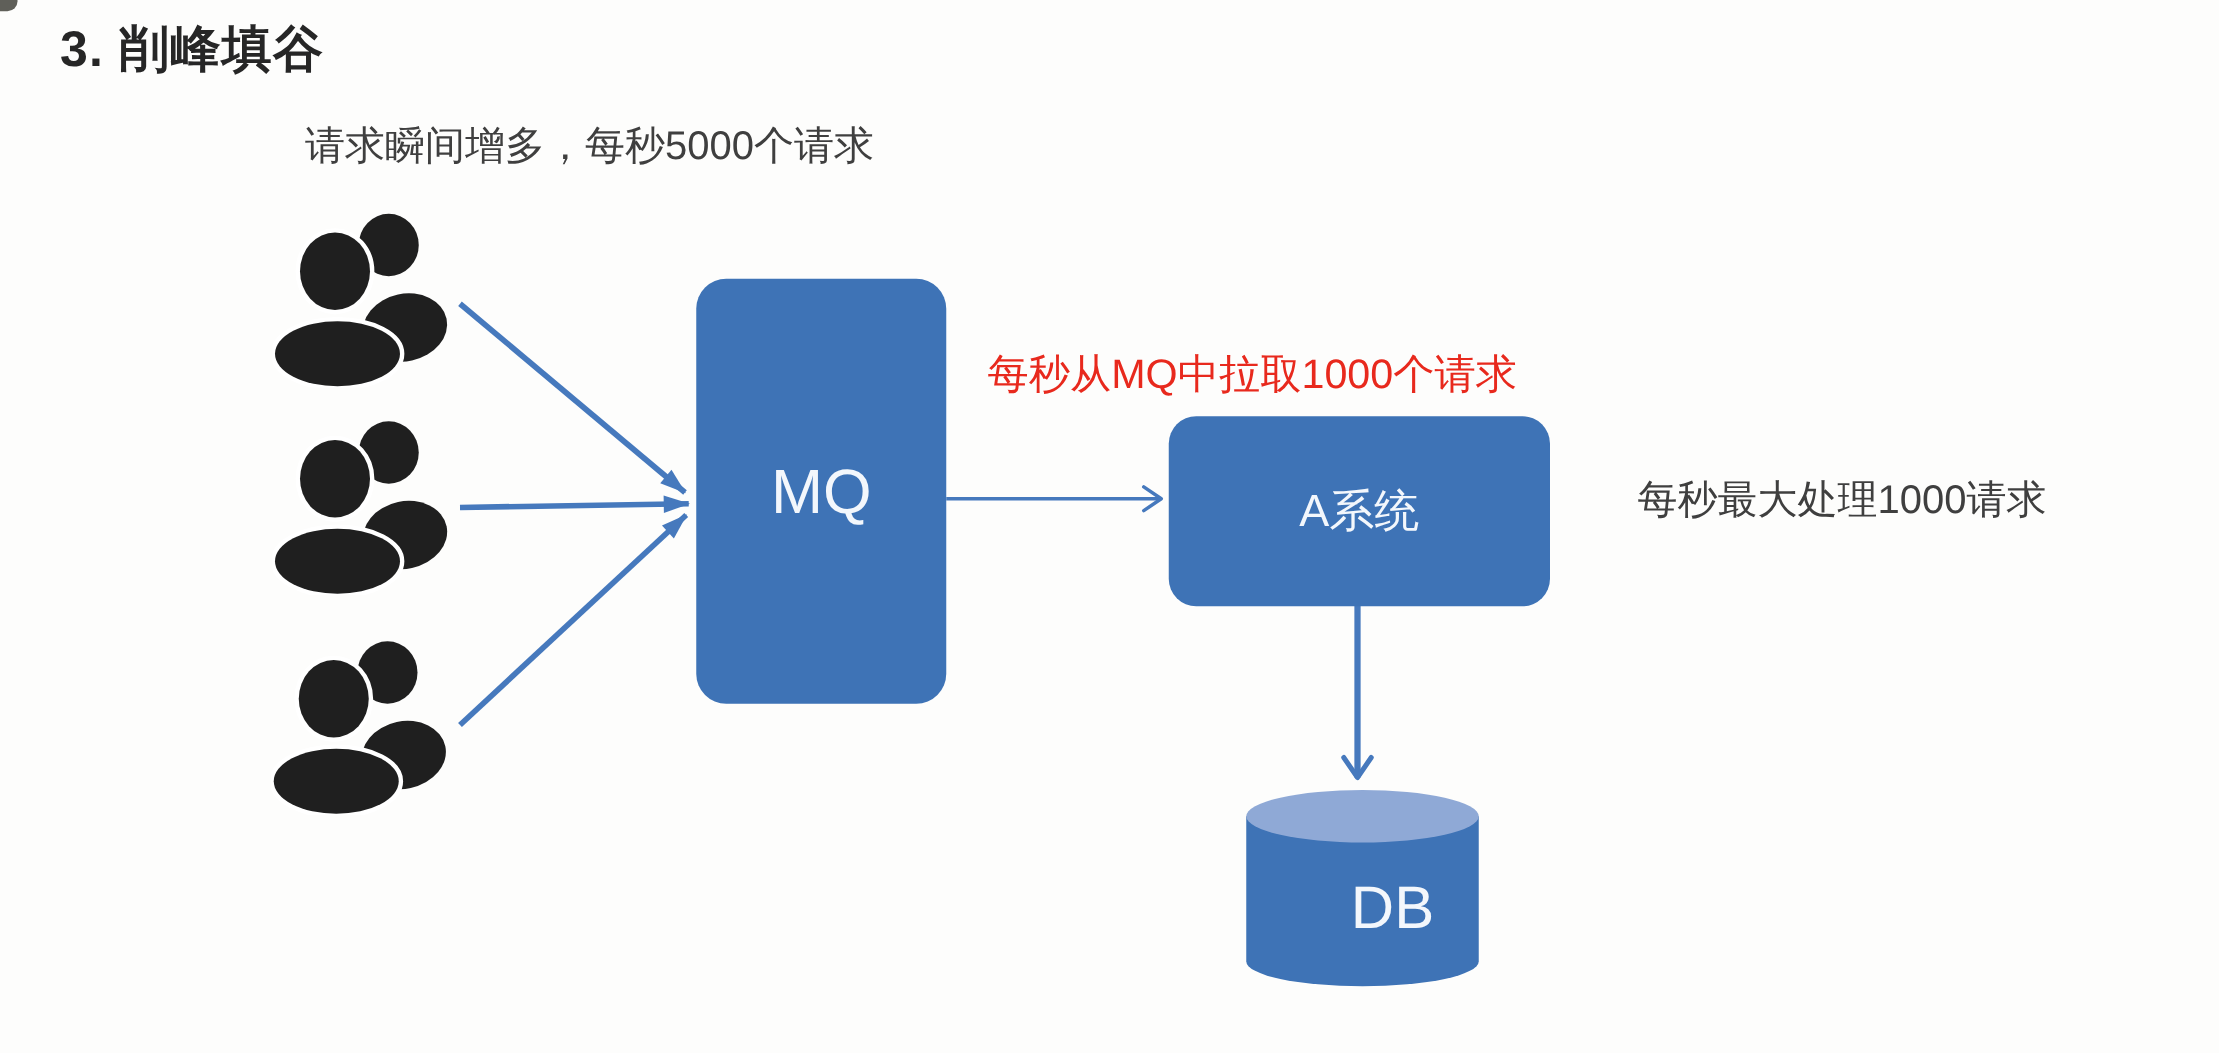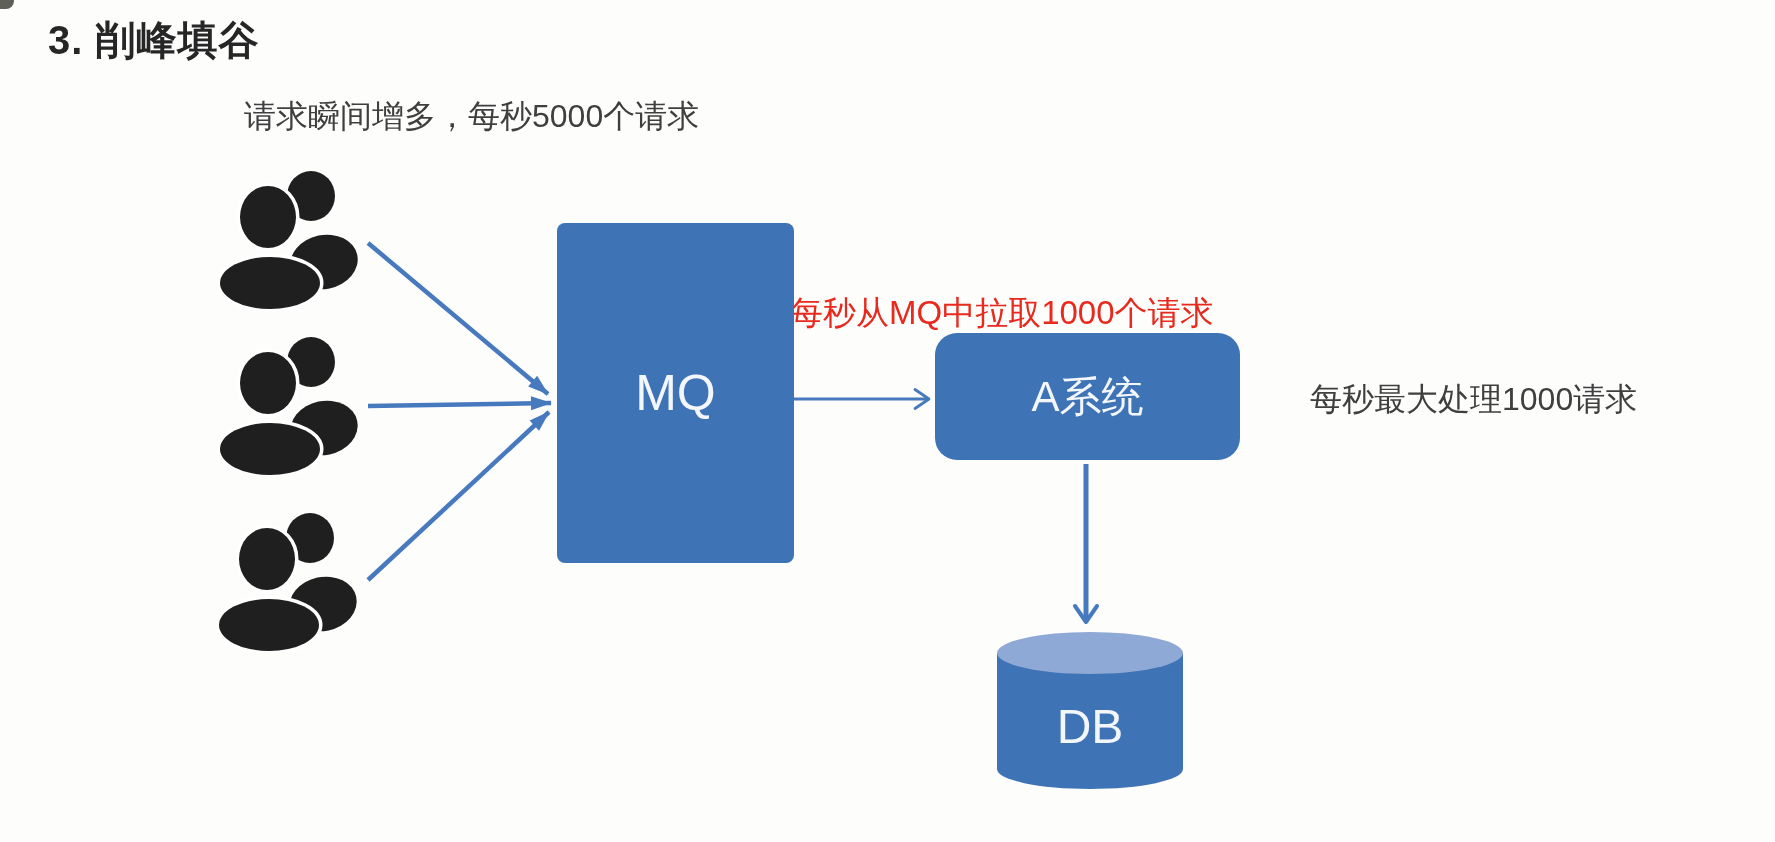--- a/index.html
+++ b/index.html
@@ -46,21 +46,21 @@
     margin-left: 38px;
   }
   .note-incoming {
     left: 206px;
     top: 98px;
     font-size: 32px;
     color: var(--body-text, #3f3f3f);
   }
   .note-red {
     left: 752px;
-    top: 294px;
+    top: 280px;
     font-size: 33px;
     color: var(--accent-red, #e8291d);
   }
   .note-process {
     left: 1272px;
     top: 381px;
     font-size: 32px;
     color: var(--body-text, #3f3f3f);
   }
   .arrows {
@@ -105,32 +105,32 @@
     position: absolute;
     display: flex;
     align-items: center;
     justify-content: center;
     background: var(--node-fill, #3e73b6);
     color: var(--node-text, #f3f7fc);
   }
   .node-mq {
     left: 557px;
     top: 223px;
-    width: 237px;
+    width: 200px;
     height: 340px;
-    border-radius: 8px;
+    border-radius: 24px;
     font-size: 50px;
   }
   .node-a {
     left: 935px;
     top: 333px;
     width: 305px;
-    height: 127px;
+    height: 152px;
     border-radius: 22px;
-    font-size: 42px;
+    font-size: 36px;
   }
   .cylinder {
     position: absolute;
     left: 997px;
     top: 632px;
     width: 186px;
     height: 157px;
   }
   .cyl-body {
     position: absolute;
@@ -154,20 +154,21 @@
     position: absolute;
     left: 0;
     top: 42px;
     width: 186px;
     height: 104px;
     display: flex;
     align-items: center;
     justify-content: center;
     font-size: 48px;
     color: var(--node-text, #f3f7fc);
+    padding-left: 24px;
   }
 </style>
 </head>
 <body>
 
 <svg width="0" height="0" style="position:absolute">
   <defs>
     <g id="users-icon-def">
       <ellipse cx="93" cy="26" rx="24" ry="25"></ellipse>
       <ellipse cx="106" cy="92" rx="34" ry="27" transform="rotate(-12 106 92)"></ellipse>

